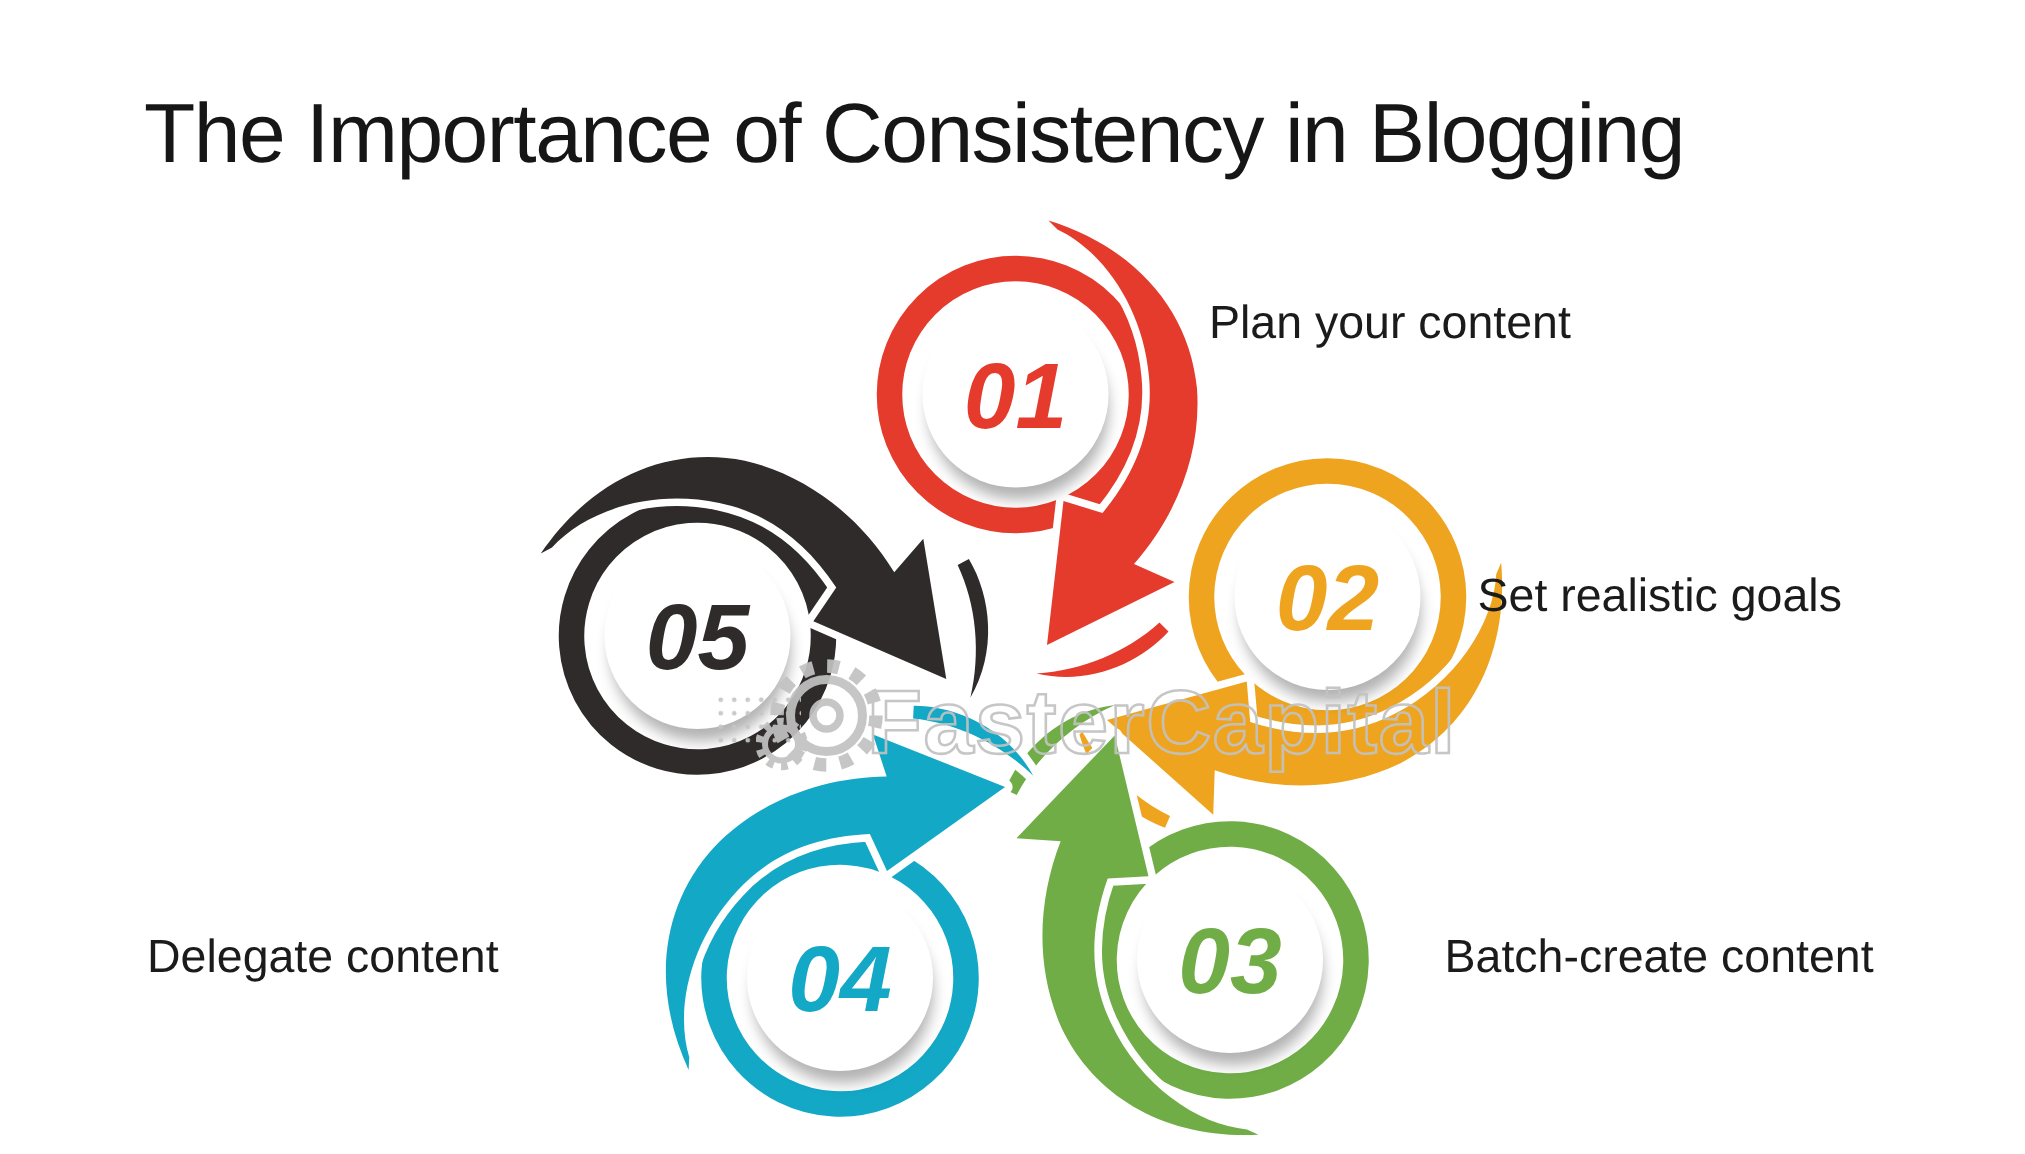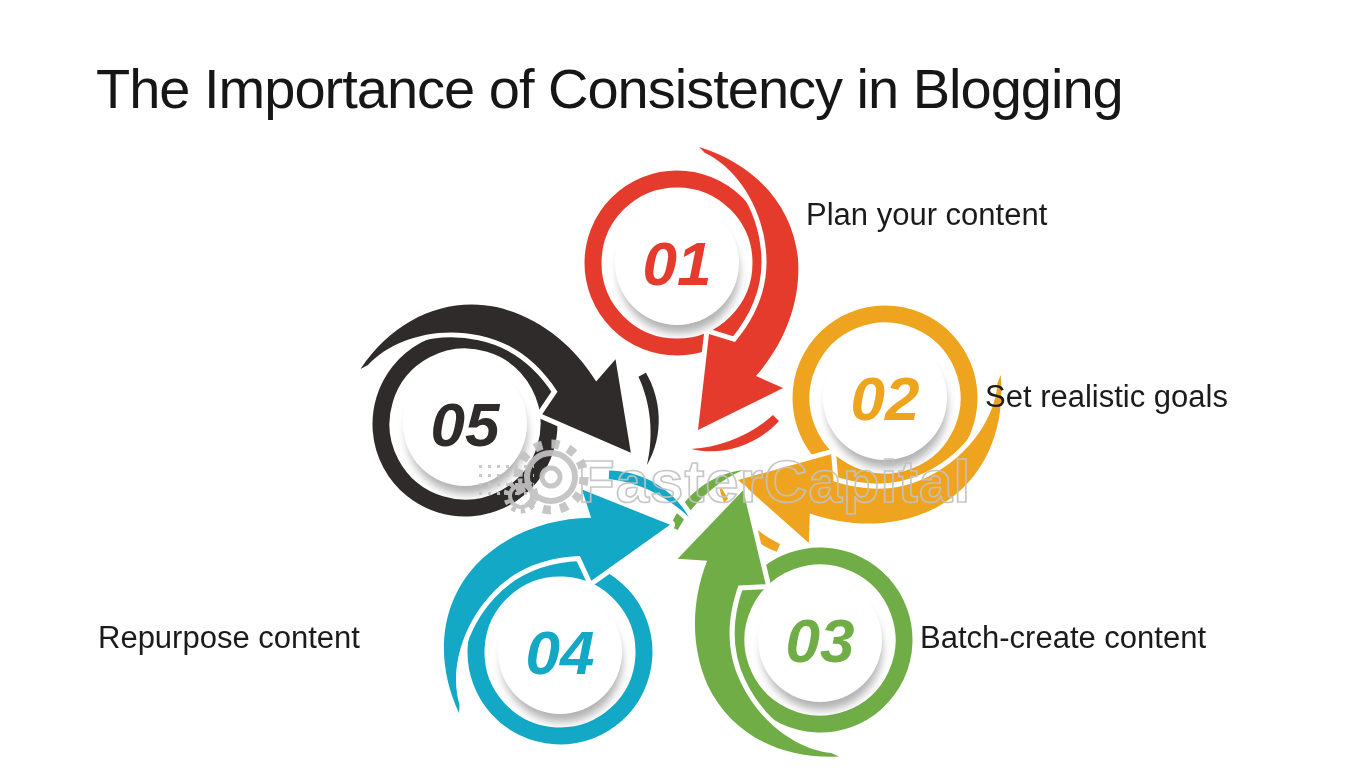--- a/index.html
+++ b/index.html
@@ -112,22 +112,22 @@
       <circle class="ring" cx="148" cy="118" r="84"></circle>
       <use href="#swoosh"></use>
     </g>
     <circle class="inner-shadow" cx="150" cy="128" r="60" filter="url(#soft-blur)"></circle>
     <circle class="inner-circle" cx="148" cy="118" r="62"></circle>
     <text class="num" x="148" y="140">05</text>
   </svg>
 
   <div class="step-label" style="left:806px;top:197px;">Plan your content</div>
   <div class="step-label" style="left:985px;top:379px;">Set realistic goals</div>
-  <div class="step-label" style="left:920px;top:620px;">Batch-create content</div>
-  <div class="step-label" style="left:98px;top:620px;">Repurpose content</div>
+  <div class="step-label" style="left:963px;top:620px;">Batch-create content</div>
+  <div class="step-label" style="left:98px;top:620px;">Delegate content</div>
 
   <div class="watermark">
     <div class="wm-dots"></div>
     <svg class="wm-gear" viewBox="0 0 90 90">
       <g fill="none" stroke="#c2c2c2">
         <circle cx="17" cy="64" r="11" stroke-width="4"></circle>
         <circle cx="17" cy="64" r="15" stroke-width="5" stroke-dasharray="4.5 5.1"></circle>
         <circle cx="47" cy="45" r="24" stroke-width="6"></circle>
         <circle cx="47" cy="45" r="33" stroke-width="9" stroke-dasharray="8 9.3"></circle>
         <circle cx="47" cy="45" r="9" stroke-width="5"></circle>

